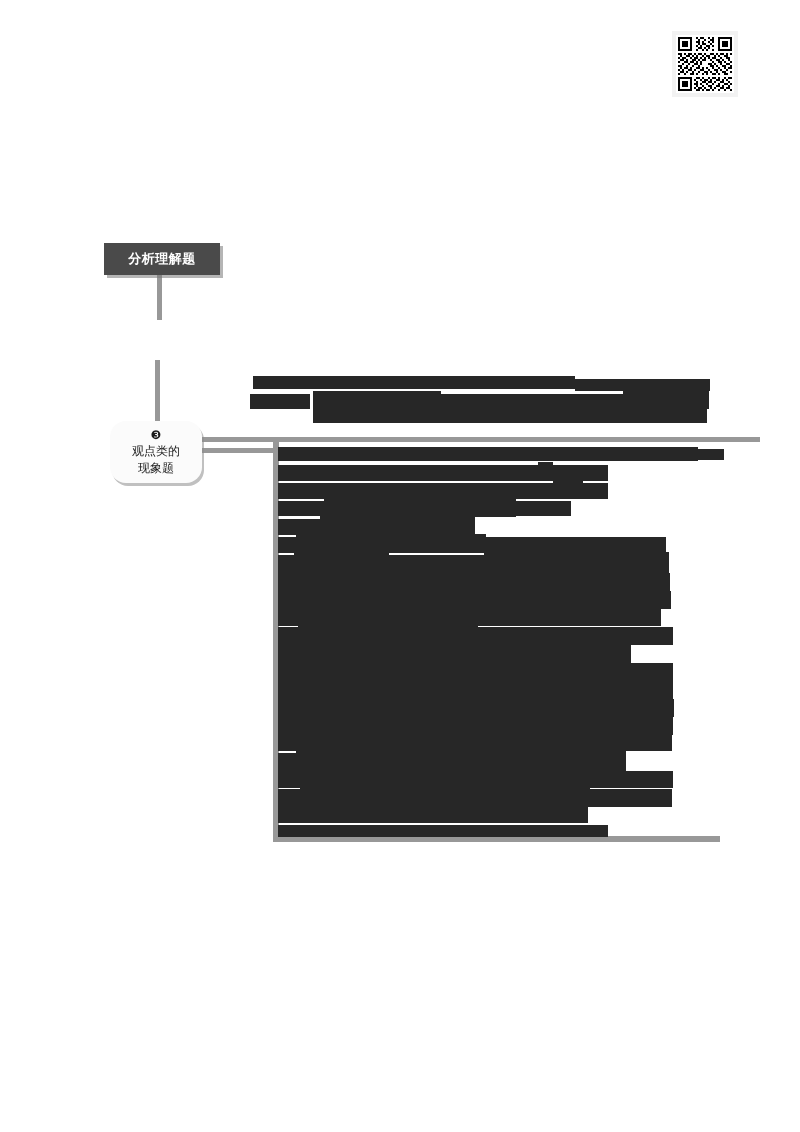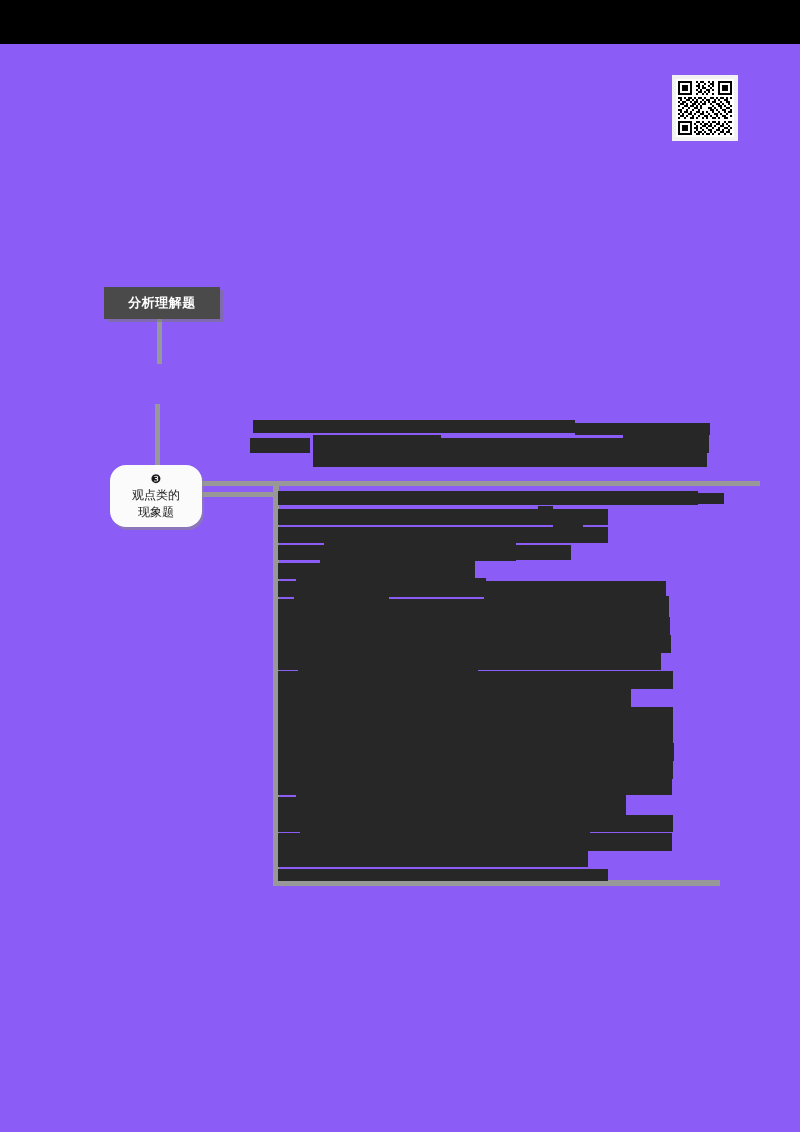--- a/index.html
+++ b/index.html
@@ -1,19 +1,19 @@
 <!DOCTYPE html>
 <html><head>
 <meta charset="utf-8">
 <style>
   html,body{margin:0;padding:0;background:#000;}
   body{width:800px;height:1132px;position:relative;overflow:hidden;
        font-family:"Liberation Sans","DejaVu Sans",sans-serif;}
 
-  .page{position:absolute;inset:0;background:#8b5cf6;margin-top:44px;}
+  .page{position:absolute;inset:0;background:#ffffff;}
 
   
   .qr-wrap{position:absolute;left:672px;top:31px;width:66px;height:66px;
            background:#f2f2f2;padding:4px;box-sizing:border-box;}
   .qr{width:100%;height:100%;display:block;}
 
   
   .node-header{position:absolute;left:104px;top:243px;width:116px;height:32px;
     background:#4a4a4a;color:#fff;font-size:13px;font-weight:bold;
     display:flex;align-items:center;justify-content:center;letter-spacing:.5px;

